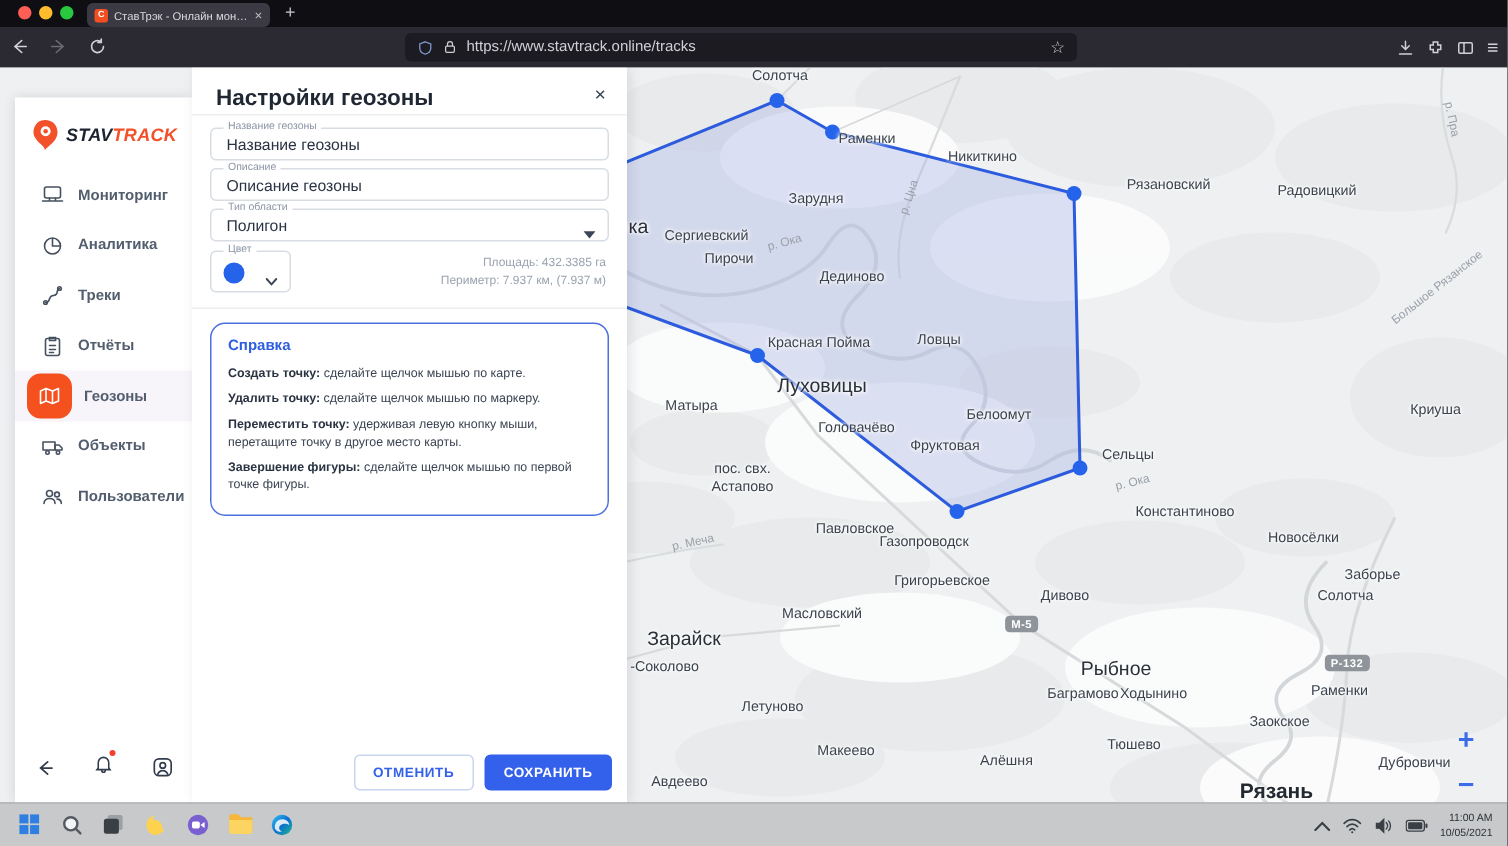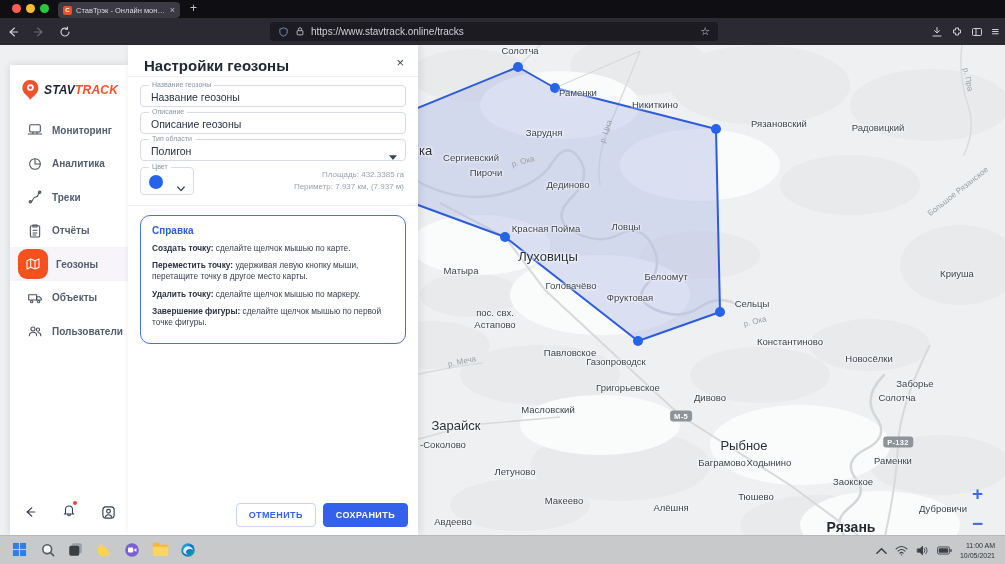--- a/index.html
+++ b/index.html
@@ -380,22 +380,22 @@
       <div class="metrics" style="top:124px">
         <div>Площадь: 432.3385 га</div>
         <div>Периметр: 7.937 км, (7.937 м)</div>
       </div>
       <div class="phr" style="top:160px"></div>
 
       <div class="helpbox" style="top:170px">
         <div class="helptitle">Справка</div>
         <div id="help-items">
             <div class="helpitem"><b>Создать точку:</b> сделайте щелчок мышью по карте.</div>
+            <div class="helpitem"><b>Удалить точку:</b> сделайте щелчок мышью по маркеру.</div>
             <div class="helpitem"><b>Переместить точку:</b> удерживая левую кнопку мыши, перетащите точку в другое место карты.</div>
-            <div class="helpitem"><b>Удалить точку:</b> сделайте щелчок мышью по маркеру.</div>
             <div class="helpitem"><b>Завершение фигуры:</b> сделайте щелчок мышью по первой точке фигуры.</div>
           </div>
       </div>
 
       <div class="pfooter">
         <button class="btn ghost">ОТМЕНИТЬ</button>
         <button class="btn solid">СОХРАНИТЬ</button>
       </div>
     </div>
   </div>

